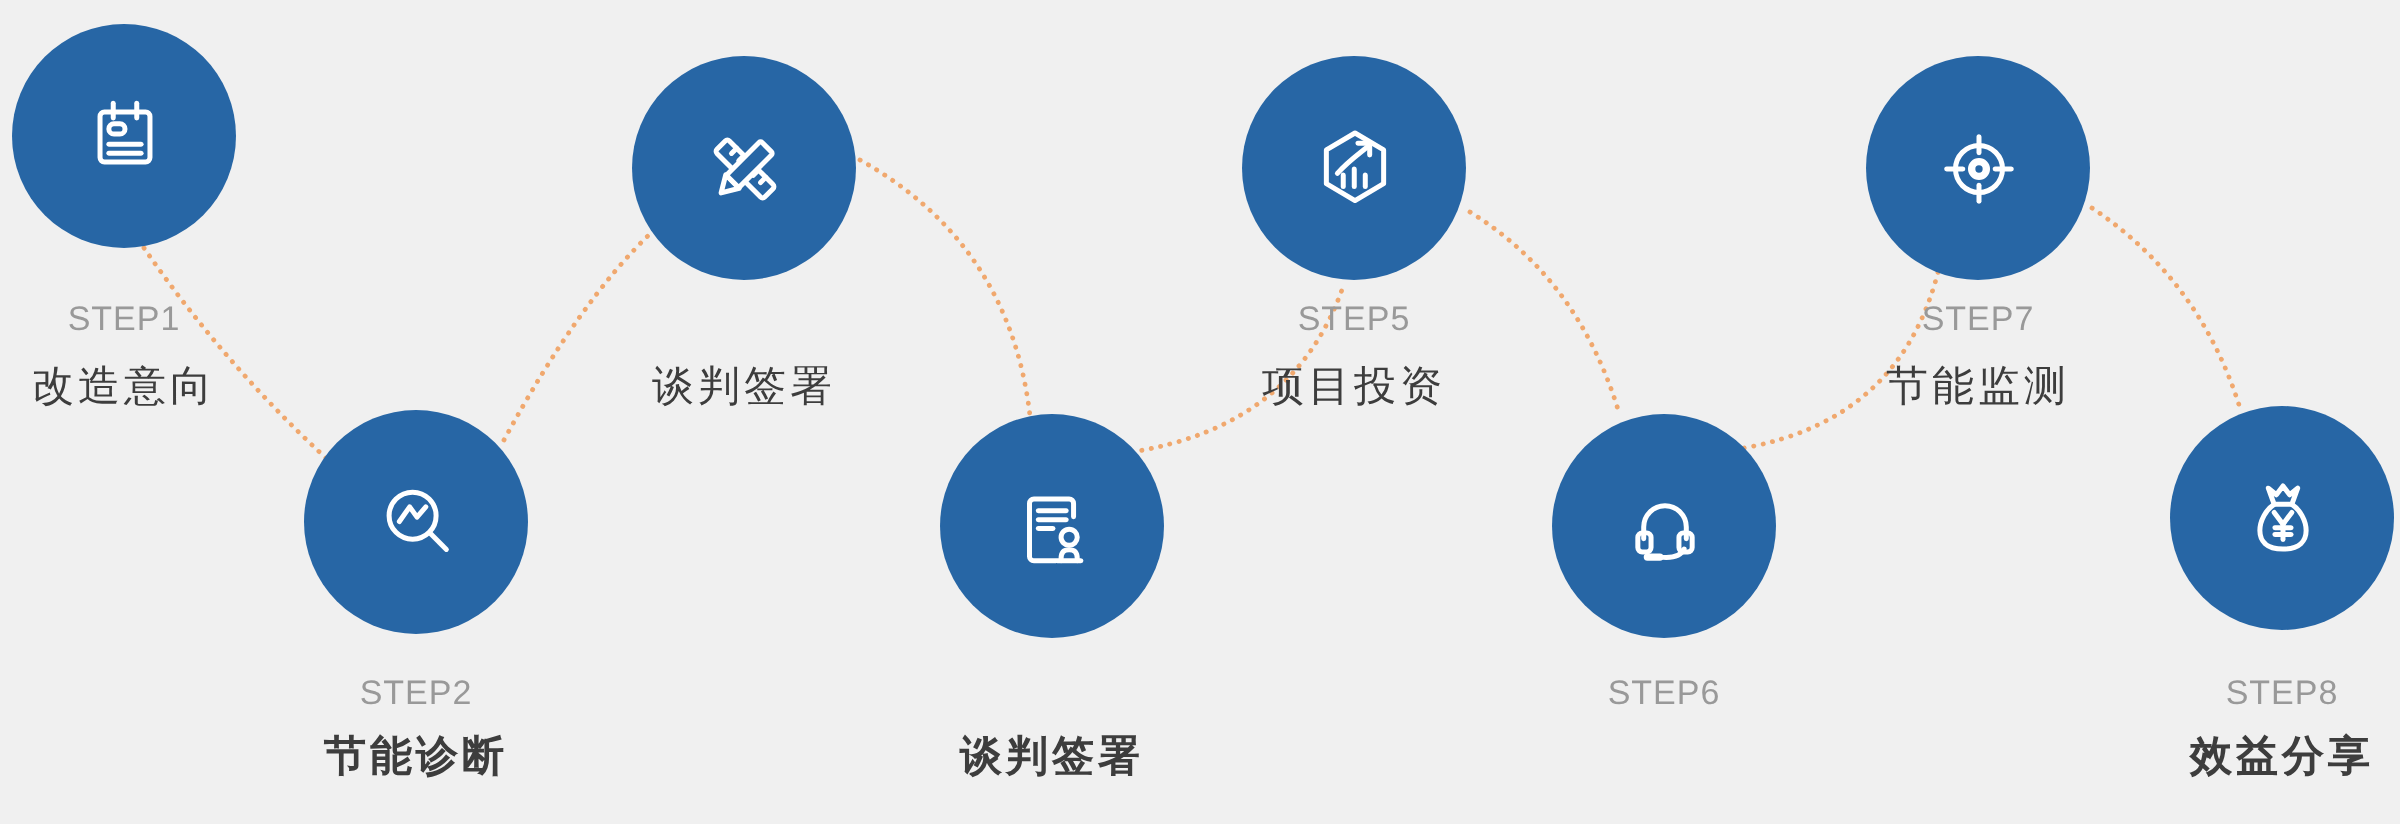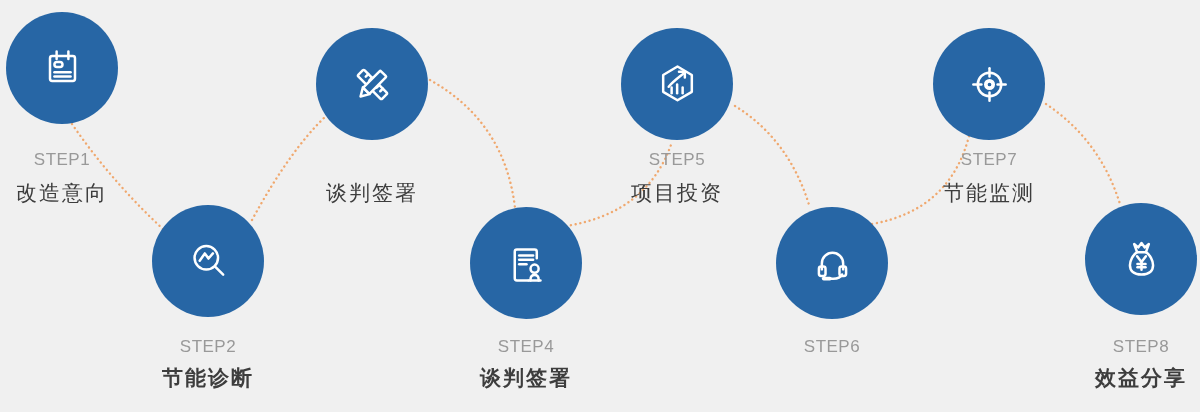--- a/index.html
+++ b/index.html
@@ -148,21 +148,20 @@
       <svg class="icon" viewBox="0 0 64 64">
         <path d="M46,25 V16 a3,3 0 0 0 -3,-3 H19 a3,3 0 0 0 -3,3 v36 a3,3 0 0 0 3,3 h15"></path>
         <line x1="22" y1="21" x2="41" y2="21"></line>
         <line x1="22" y1="27" x2="41" y2="27"></line>
         <line x1="22" y1="33" x2="32" y2="33"></line>
         <circle cx="43" cy="39" r="5.5"></circle>
         <path d="M37.5,55 v-1.5 c0,-4.5 2,-6 5.5,-6 c3.5,0 5.5,1.5 5.5,6 V55"></path>
         <path d="M35,55 h16"></path>
       </svg>
     </div>
-    <div class="step-label">STEP4</div>
     <div class="step-name">谈判签署</div>
   </div>
 
   <div class="step step--top" style="left:567px">
     <div class="circle" style="top:28px">
       <svg class="icon" viewBox="0 0 64 64">
         <path d="M32,7.5 L51.5,19 V42 L32,53.5 L12.5,42 V19 Z"></path>
         <line x1="24" y1="44" x2="24" y2="36"></line>
         <line x1="31.5" y1="44" x2="31.5" y2="32"></line>
         <line x1="39" y1="44" x2="39" y2="36"></line>

